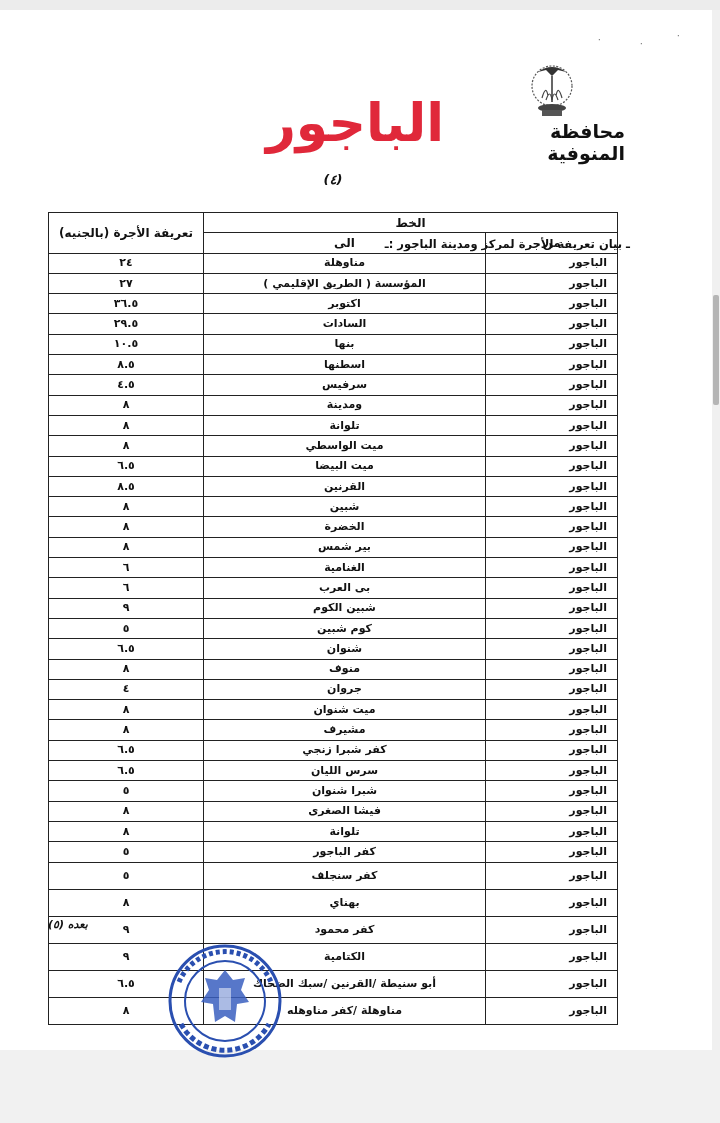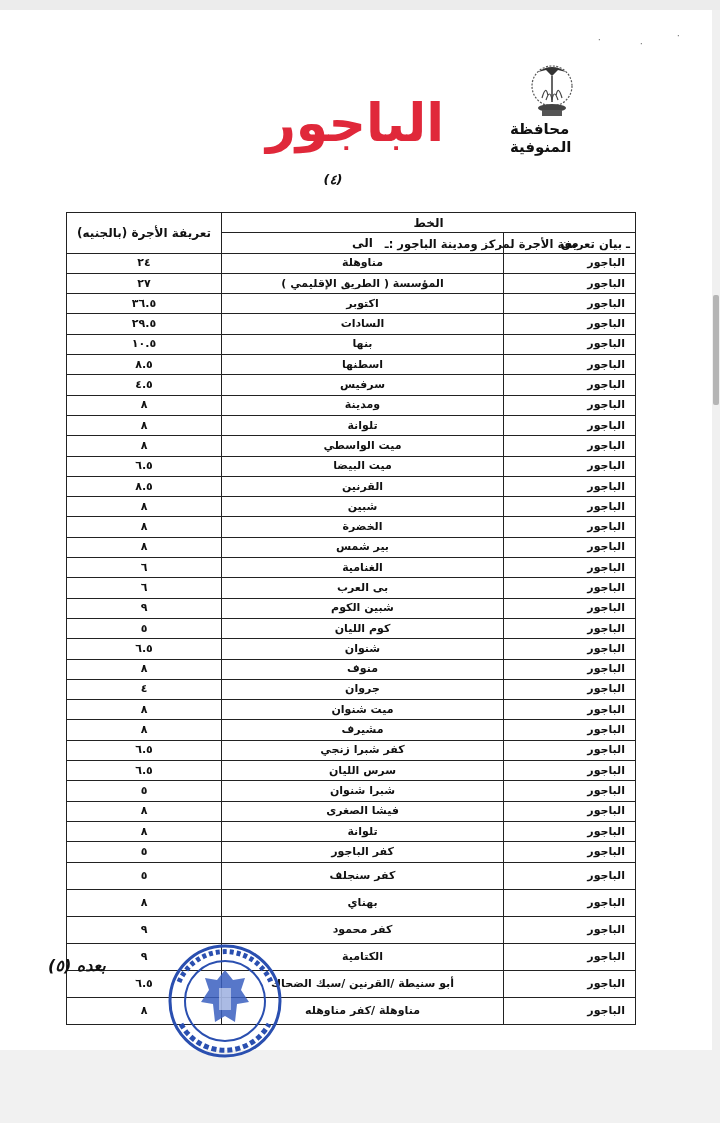--- a/index.html
+++ b/index.html
@@ -12,51 +12,51 @@
     position:absolute; left:0; top:10px; width:712px; height:1040px; background:#fff;
   }
   .bottom-area { position:absolute; left:0; top:1050px; width:720px; height:73px; background:#f1f1f1; }
   .scrollbar-track { position:absolute; right:0; top:10px; width:8px; height:1040px; background:#f0f0f0; }
   .scrollbar-thumb { position:absolute; right:1px; top:295px; width:6px; height:110px; background:#b5b5b5; border-radius:2px; }
 
   .emblem {
     position:absolute; left:528px; top:58px; width:48px; height:62px;
   }
   .gov-name {
-    position:absolute; left:510px; top:120px; width:115px; text-align:left;
-    font-family:"DejaVu Sans", sans-serif; font-weight:bold; font-size:15px; direction:rtl;
+    position:absolute; left:510px; top:120px; width:115px; text-align:right;
+    font-family:"DejaVu Sans", sans-serif; font-weight:bold; font-size:19px; direction:rtl;
   }
   .city-title {
     position:absolute; left:250px; top:88px; width:210px; text-align:center;
     font-family:"DejaVu Sans", sans-serif; font-weight:bold; font-size:52px; color:#e0283a;
     direction:rtl; line-height:70px;
   }
   .page-num {
     position:absolute; left:318px; top:172px; width:30px; text-align:center;
     font-style:italic; font-weight:bold; font-size:13px;
   }
   .intro {
     position:absolute; left:300px; top:193px; width:330px; text-align:right;
     direction:rtl; font-weight:bold; font-size:11.5px;margin-top:44px;
   }
   .table-wrap { position:absolute; left:48px; top:212px; width:569px; }
-  table { border-collapse:collapse; width:569px; direction:rtl; table-layout:fixed;margin-left:18px; }
+  table { border-collapse:collapse; width:569px; direction:rtl; table-layout:fixed; }
   th, td {
     border:1.3px solid #222; font-weight:bold; font-size:11px; text-align:center;
     padding:0; height:19.3px; line-height:18px; white-space:nowrap; overflow:hidden;
   }
   th { font-size:12px; }
   td.from { text-align:right; padding-right:10px; }
   td.tall { height:26px; }
   .col-from { width:132px; }
   .col-to { width:282px; }
   .col-fare { width:155px; }
 
   .continued {
-    position:absolute; left:48px; top:956px; font-style:italic; font-weight:bold; font-size:16px;
+    position:absolute; left:48px; top:918px; font-style:italic; font-weight:bold; font-size:11px;
   }
   .stamp {
     position:absolute; left:165px; top:942px; width:120px; height:118px;
   }
   .dots { position:absolute; font-size:8px; color:#555; }
 </style>
 </head>
 <body>
 
 <div class="topbar"></div>
@@ -186,21 +186,21 @@
           <td>بى العرب</td>
           <td>٦</td>
         </tr>
       <tr>
           <td class="from">الباجور</td>
           <td>شبين الكوم</td>
           <td>٩</td>
         </tr>
       <tr>
           <td class="from">الباجور</td>
-          <td>كوم الليان</td>
+          <td>كوم شبين</td>
           <td>٥</td>
         </tr>
       <tr>
           <td class="from">الباجور</td>
           <td>شنوان</td>
           <td>٦.٥</td>
         </tr>
       <tr>
           <td class="from">الباجور</td>
           <td>منوف</td>

